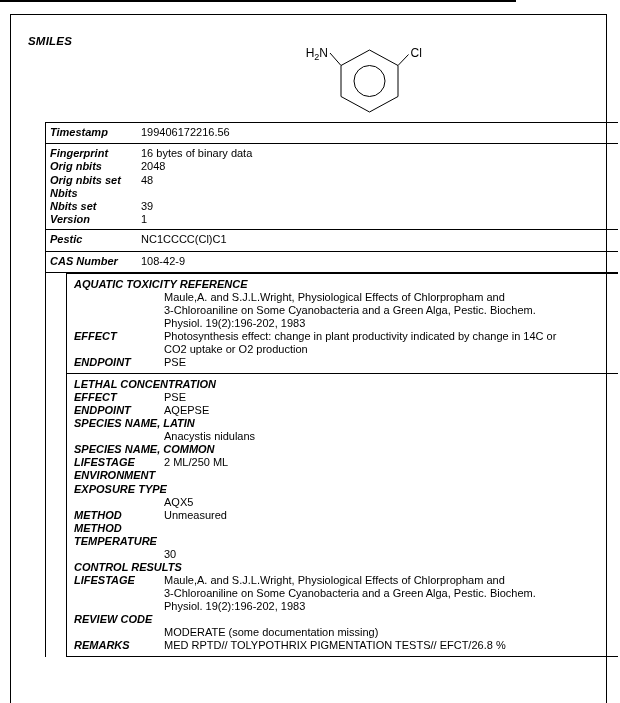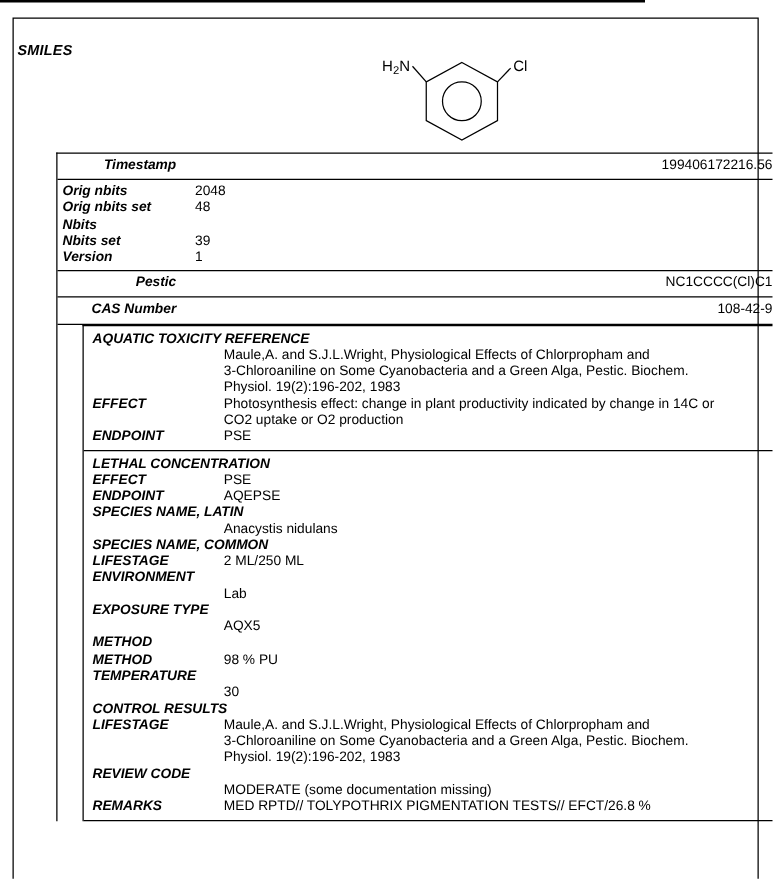--- a/index.html
+++ b/index.html
@@ -10,42 +10,42 @@
     font-size:11px;
   }
   .cut-top-line{
     position:absolute;left:0;top:0;width:516px;height:2px;background:#000;
   }
   .outer-box{
     position:absolute;left:10px;top:14px;width:597px;height:780px;
     border:1px solid #000;box-sizing:border-box;background:#fff;
   }
   .smiles-label{
-    position:absolute;left:3px;top:20px;
+    position:absolute;left:17px;top:20px;
     font-weight:bold;font-style:italic;font-size:11.5px;letter-spacing:0.2px;
   }
   .molecule-svg{position:absolute;left:250px;top:18px;}
   .molecule-svg text{font-family:"Liberation Sans","DejaVu Sans",sans-serif;}
 
   .main-table{
     position:absolute;left:34px;top:107px;width:573px;box-sizing:border-box;
     border-left:1px solid #000;border-top:1px solid #000;
   }
   .tgroup{
     border-bottom:1px solid #000;
     padding:3px 0 3px 0;
   }
-  .tgroup.single{padding:3px 0 4px 0;text-align:right;}
+  .tgroup.single{padding:3px 0 4px 0;}
   .row{
     display:grid;grid-template-columns:91px 1fr;
     line-height:13.2px;white-space:nowrap;
     padding-left:4px;
   }
   .lbl{font-weight:bold;font-style:italic;white-space:nowrap;overflow:visible;}
-  .val{white-space:nowrap;margin-left:15px;}
+  .val{white-space:nowrap;}
 
   .nested-area{
     padding:0 0 0 20px;border-bottom:none;
   }
   .nested-box{
     border-left:1px solid #000;border-top:1px solid #000;box-sizing:border-box;
   }
   .nsection{
     border-bottom:1px solid #000;
     padding:4px 0 4px 0;
@@ -79,20 +79,24 @@
     <div class="tgroup single">
 
         <div class="row">
           <span class="lbl">Timestamp</span>
           <span class="val">199406172216.56</span>
         </div>
       </div>
 
     <div class="tgroup">
 
+        <div class="row">
+          <span class="lbl">Fingerprint</span>
+          <span class="val">16 bytes of binary data</span>
+        </div>
 
         <div class="row">
           <span class="lbl">Orig nbits</span>
           <span class="val">2048</span>
         </div>
 
         <div class="row">
           <span class="lbl">Orig nbits set</span>
           <span class="val">48</span>
         </div>
@@ -214,40 +218,39 @@
               <span class="val">2 ML/250 ML</span>
             </div>
 
             <div class="row">
               <span class="lbl">ENVIRONMENT</span>
               <span class="val"></span>
             </div>
 
             <div class="row">
               <span class="lbl"></span>
-              <span class="val">Lab</span>
             </div>
 
             <div class="row">
               <span class="lbl">EXPOSURE TYPE</span>
               <span class="val"></span>
             </div>
 
             <div class="row">
               <span class="lbl"></span>
               <span class="val">AQX5</span>
             </div>
 
             <div class="row">
               <span class="lbl">METHOD</span>
+              <span class="val">Unmeasured</span>
             </div>
 
             <div class="row">
               <span class="lbl">METHOD</span>
-              <span class="val">98 % PU</span>
             </div>
 
             <div class="row">
               <span class="lbl">TEMPERATURE</span>
               <span class="val"></span>
             </div>
 
             <div class="row">
               <span class="lbl"></span>
               <span class="val">30</span>

